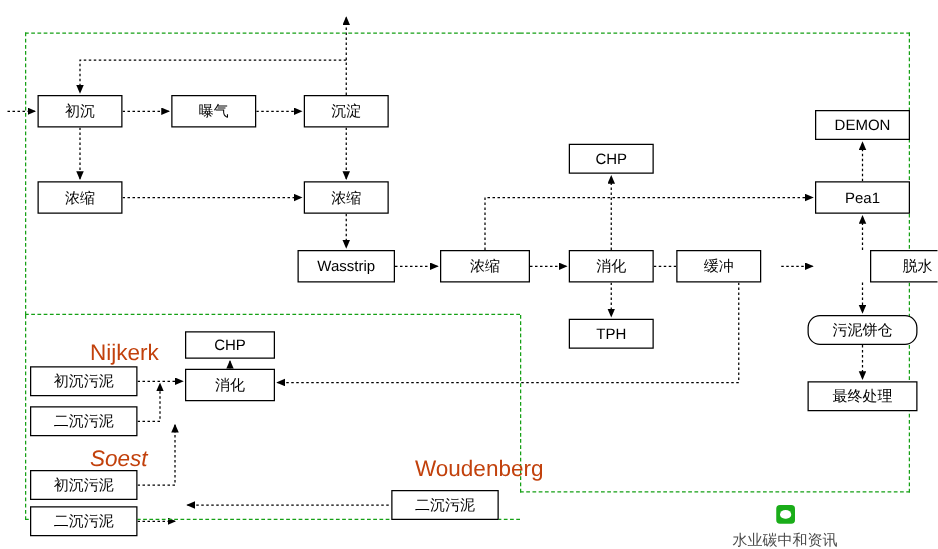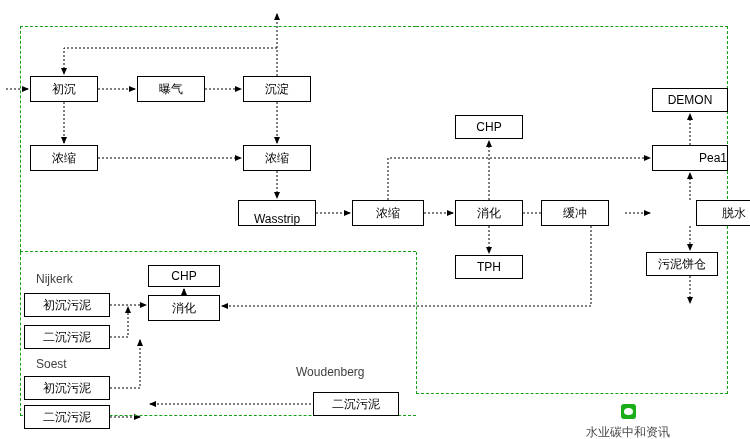--- a/index.html
+++ b/index.html
@@ -22,24 +22,25 @@
     line-height:1;
     display:flex;
     align-items:center;
     justify-content:center;
     text-align:center;
     white-space:nowrap;
     z-index:3;
   }
   .label{
     position:absolute;
-    font-size:12px;
-    color:#404040;
+    font-size:18px;
+    color:#c2410c;
     white-space:nowrap;
     z-index:3;
+    margin-left:36px;
   }
   .dashbox{
     position:absolute;
     box-sizing:border-box;
     border:1.5px dashed #15a015;
     z-index:1;
     background:transparent;
   }
   .wm{
     position:absolute;
@@ -145,49 +146,52 @@
     </div>
   <div class="node" style="left:137px;top:76px;width:68px;height:26px;">
       <span>曝气</span>
     </div>
   <div class="node" style="left:30px;top:145px;width:68px;height:26px;">
       <span>浓缩</span>
     </div>
   <div class="node" style="left:243px;top:145px;width:68px;height:26px;">
       <span>浓缩</span>
     </div>
-  <div class="node" style="left:238px;top:200px;width:78px;height:26px;align-items:flex-end;">
+  <div class="node" style="left:238px;top:200px;width:78px;height:26px;">
       <span>Wasstrip</span>
     </div>
   <div class="node" style="left:352px;top:200px;width:72px;height:26px;">
       <span>浓缩</span>
     </div>
   <div class="node" style="left:455px;top:200px;width:68px;height:26px;">
       <span>消化</span>
     </div>
   <div class="node" style="left:541px;top:200px;width:68px;height:26px;">
       <span>缓冲</span>
     </div>
   <div class="node" style="left:455px;top:115px;width:68px;height:24px;">
       <span>CHP</span>
     </div>
   <div class="node" style="left:455px;top:255px;width:68px;height:24px;">
       <span>TPH</span>
     </div>
   <div class="node" style="left:652px;top:88px;width:76px;height:24px;">
       <span>DEMON</span>
     </div>
-  <div class="node" style="left:652px;top:145px;width:76px;height:26px;justify-content:flex-end;">
+  <div class="node" style="left:652px;top:145px;width:76px;height:26px;">
       <span>Pea1</span>
     </div>
   <div class="node" style="left:652px;top:200px;width:76px;height:26px;margin-left:44px;">
       <span>脱水</span>
     </div>
-  <div class="node" style="left:646px;top:252px;width:72px;height:24px;">
+  <div class="node" style="left:646px;top:252px;width:88px;height:24px;border-radius:10px;">
       <span>污泥饼仓</span>
+    </div>
+  <div class="node" style="left:646px;top:305px;width:88px;height:24px;">
+      <span>最终处理</span>
     </div>
   <div class="node" style="left:148px;top:265px;width:72px;height:22px;">
       <span>CHP</span>
     </div>
   <div class="node" style="left:148px;top:295px;width:72px;height:26px;">
       <span>消化</span>
     </div>
   <div class="node" style="left:24px;top:293px;width:86px;height:24px;">
       <span>初沉污泥</span>
     </div>
@@ -198,21 +202,21 @@
       <span>初沉污泥</span>
     </div>
   <div class="node" style="left:24px;top:405px;width:86px;height:24px;">
       <span>二沉污泥</span>
     </div>
   <div class="node" style="left:313px;top:392px;width:86px;height:24px;">
       <span>二沉污泥</span>
     </div>
 
   <div class="label" style="left:36px;top:272px;">Nijkerk</div>
-  <div class="label" style="left:36px;top:357px;">Soest</div>
+  <div class="label" style="left:36px;top:357px;font-style:italic;">Soest</div>
   <div class="label" style="left:296px;top:365px;">Woudenberg</div>
 
   <div class="wm" style="left:586px;top:404px;flex-direction:column;">
     <span class="wm-logo"></span>
     <span>水业碳中和资讯</span>
   </div>
 
 </div>
 
 </body></html>

